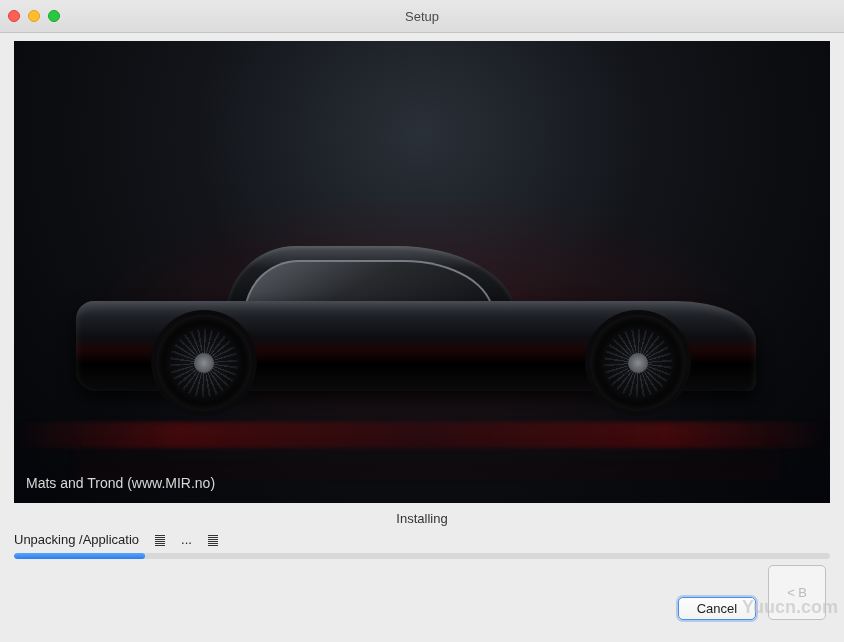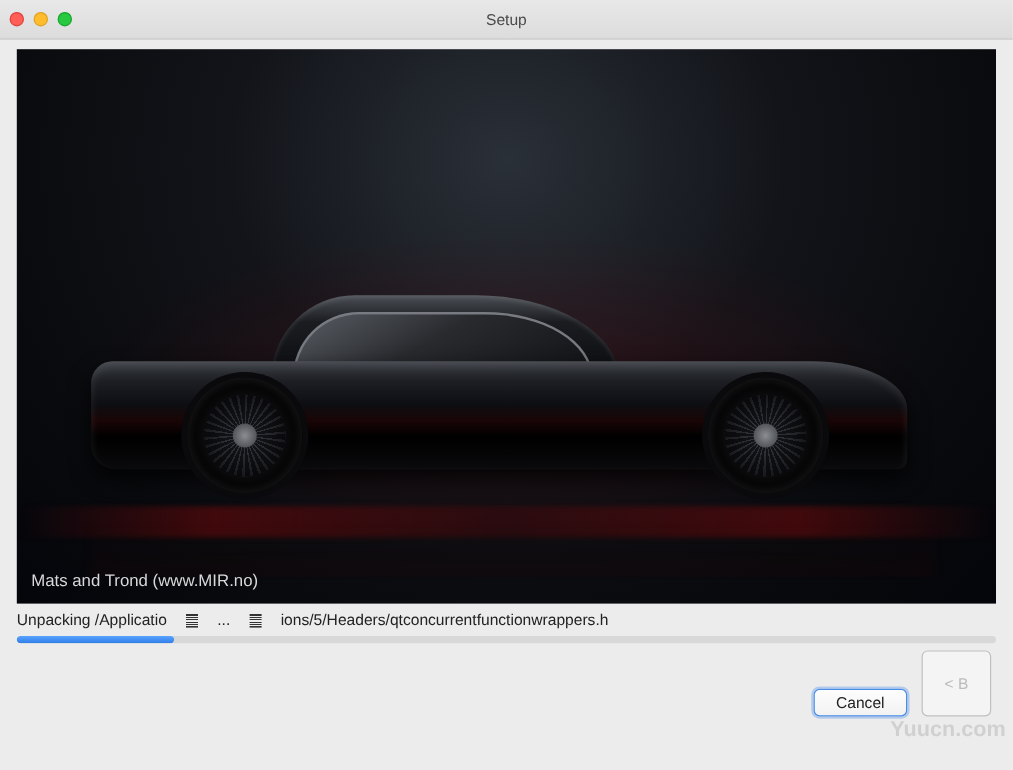--- a/index.html
+++ b/index.html
@@ -245,27 +245,29 @@
         <div class="car-cabin"></div>
         <div class="car-window"></div>
         <div class="car-main"></div>
         <div class="wheel wheel-front"></div>
         <div class="wheel wheel-rear"></div>
       </div>
       <div class="reflection"></div>
       <div class="credit">Mats and Trond (www.MIR.no)</div>
     </div>
 
+    <div class="status-area">
+      <div class="status-label">Installing</div>
+    </div>
 
     <div class="unpack-line">
       <span>Unpacking /Applicatio</span>
       <span class="ellipsis-block"></span>
       <span>...</span>
       <span class="ellipsis-block"></span>
-      <span>ions/5/Headers/qtconcurrentfunctionwrappers.h</span>
     </div>
 
     <div class="progress">
       <div class="progress-fill" style="width: 16%;"></div>
     </div>
 
 
     <div class="button-row">
       <button class="btn btn-primary">Cancel</button>
       <button class="btn btn-disabled">&lt; B</button>

